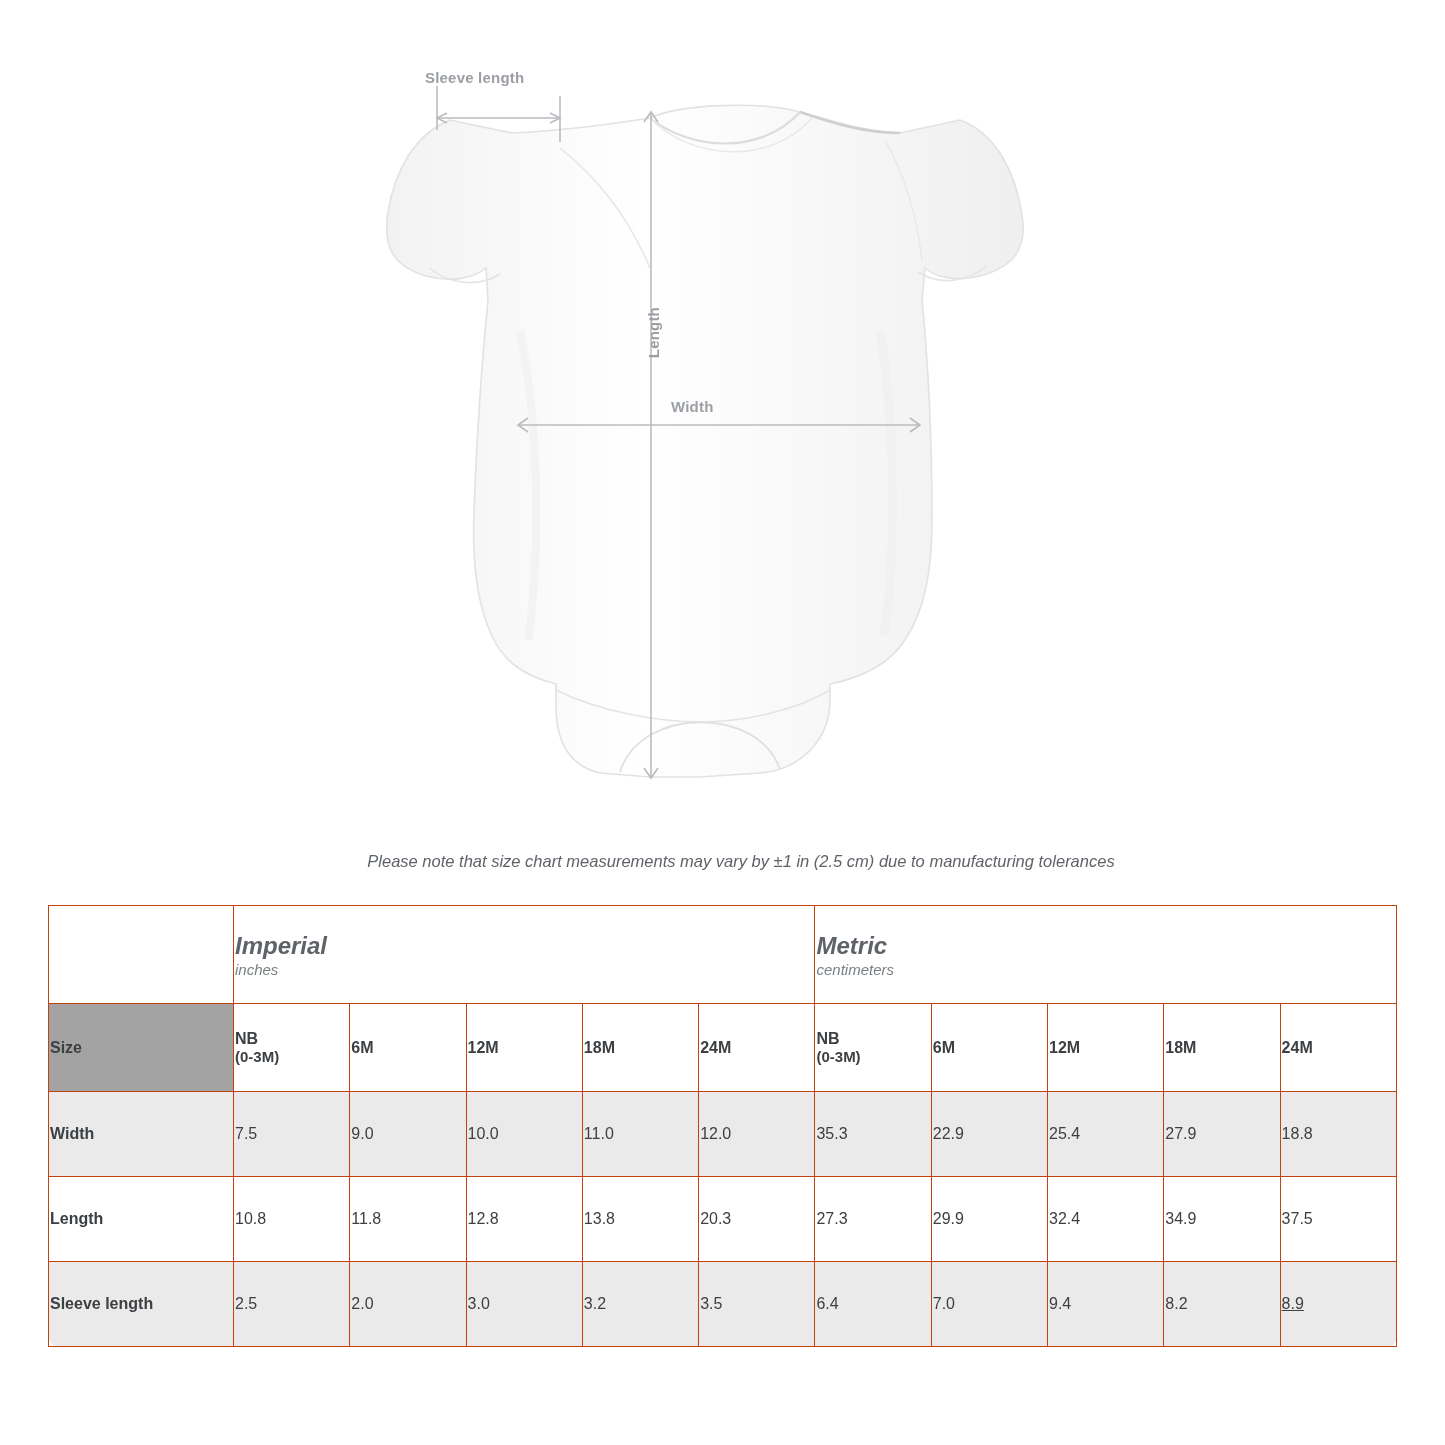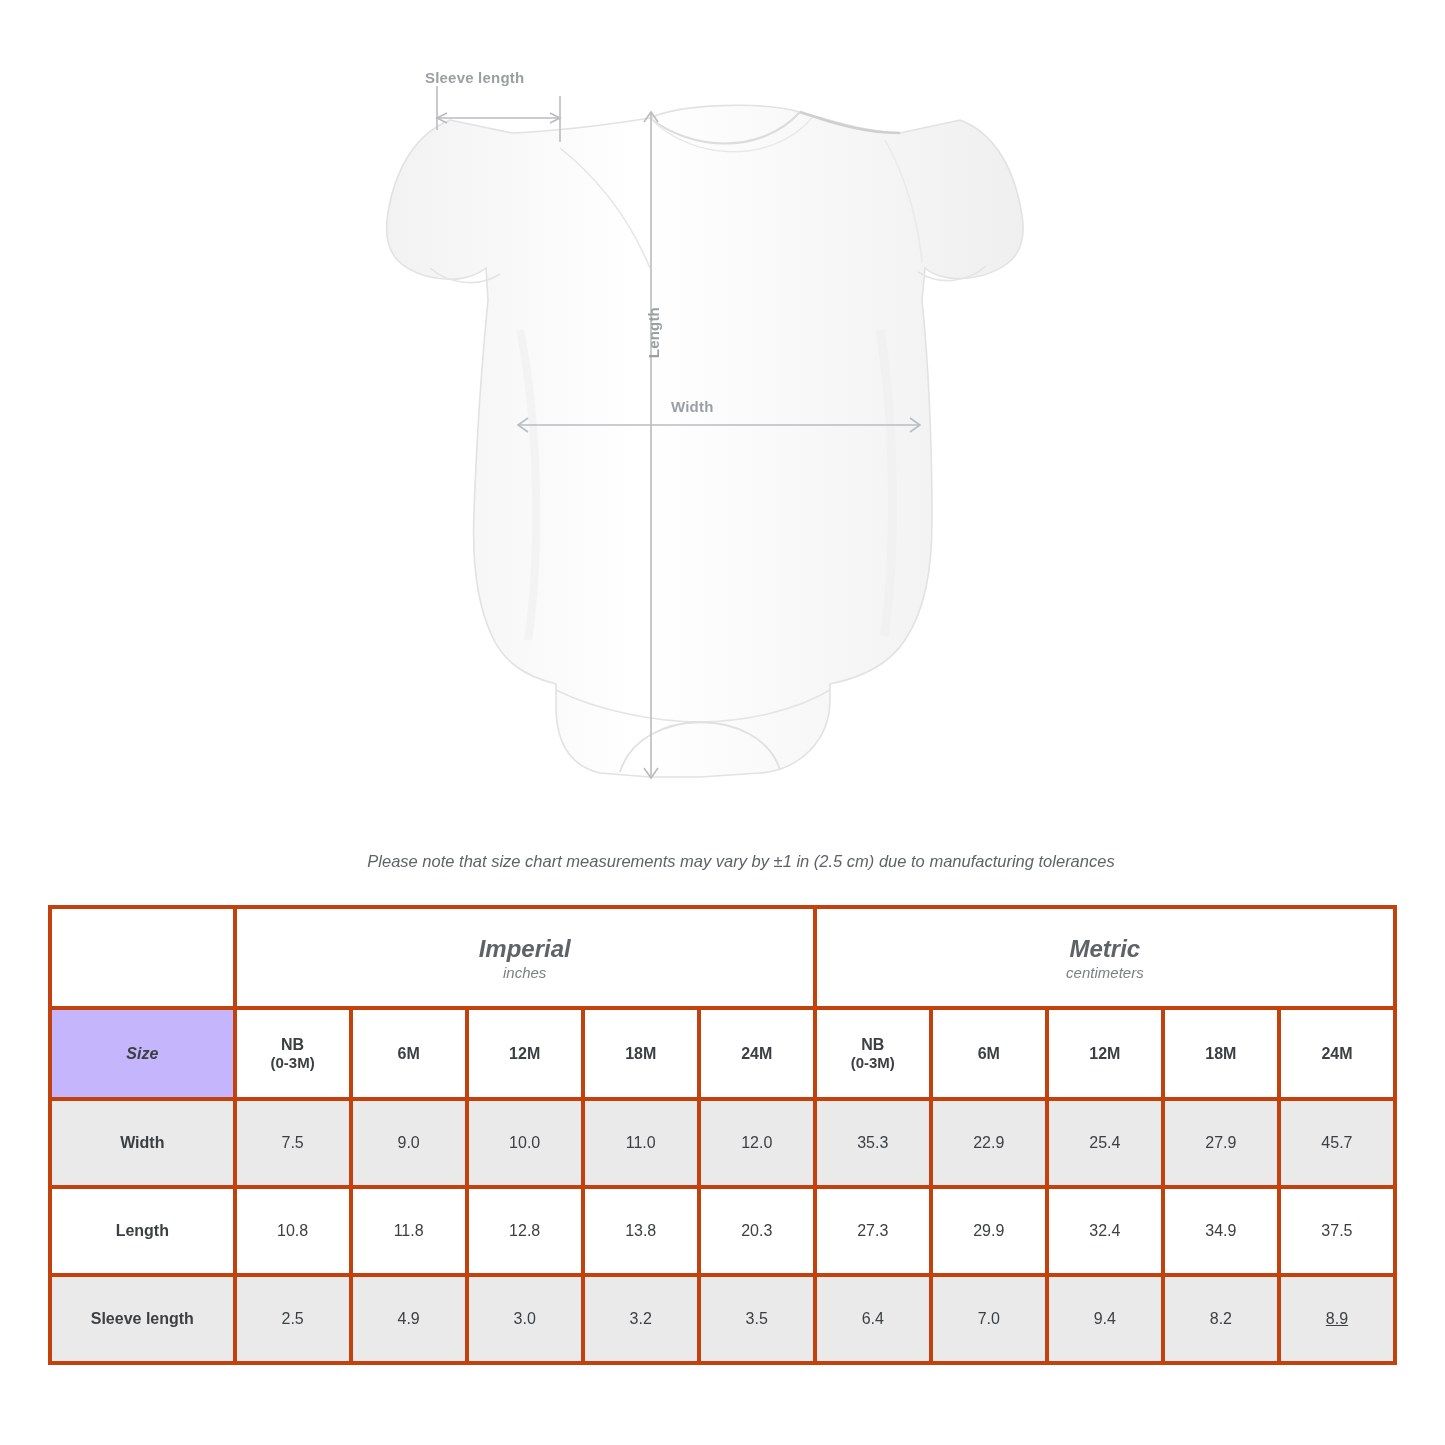--- a/index.html
+++ b/index.html
@@ -75,22 +75,21 @@
   
   .table-wrap {
     margin: 34px 48px 0 48px;
   }
   table.size-table {
     border-collapse: collapse;
     width: 1349px;
     table-layout: fixed;
   }
   table.size-table td, table.size-table th {
-    border: 4px solid #c2410c;
-    text-align: center;
+    border: 1px solid #c2410c;
     vertical-align: middle;
     font-size: 16px;
     color: #3d4043;
     background: #ffffff;
   }
   .unit-row td {
     background: #eaeaea;
     height: 95px;
     border: none;
   }
@@ -112,22 +111,21 @@
     font-style: italic;
     color: #7a7f83;
   }
   .head-row td {
     height: 85px;
     font-weight: bold;
     font-size: 16px;
     background: #ffffff;
   }
   .head-row td.rowlabel {
-    background: #c4b5fd;
-    font-style: italic;
+    background: #a3a3a3;
   }
   .head-sub {
     display: block;
     font-size: 15px;
     font-weight: bold;
   }
   .data-row td {
     height: 82px;
   }
   .data-row.alt td {
@@ -279,39 +277,39 @@
             <td class="rowlabel">Width</td>
             <td>7.5</td>
             <td>9.0</td>
             <td>10.0</td>
             <td>11.0</td>
             <td>12.0</td>
             <td>35.3</td>
             <td>22.9</td>
             <td>25.4</td>
             <td>27.9</td>
-            <td class="lastcol">45.7</td>
+            <td class="lastcol">18.8</td>
           </tr>
           <tr class="data-row">
             <td class="rowlabel">Length</td>
             <td>10.8</td>
             <td>11.8</td>
             <td>12.8</td>
             <td>13.8</td>
             <td>20.3</td>
             <td>27.3</td>
             <td>29.9</td>
             <td>32.4</td>
             <td>34.9</td>
             <td class="lastcol">37.5</td>
           </tr>
           <tr class="data-row alt last">
             <td class="rowlabel">Sleeve length</td>
             <td>2.5</td>
-            <td>4.9</td>
+            <td>2.0</td>
             <td>3.0</td>
             <td>3.2</td>
             <td>3.5</td>
             <td>6.4</td>
             <td>7.0</td>
             <td>9.4</td>
             <td>8.2</td>
             <td class="lastcol">8.9</td>
           </tr>
         </tbody>

